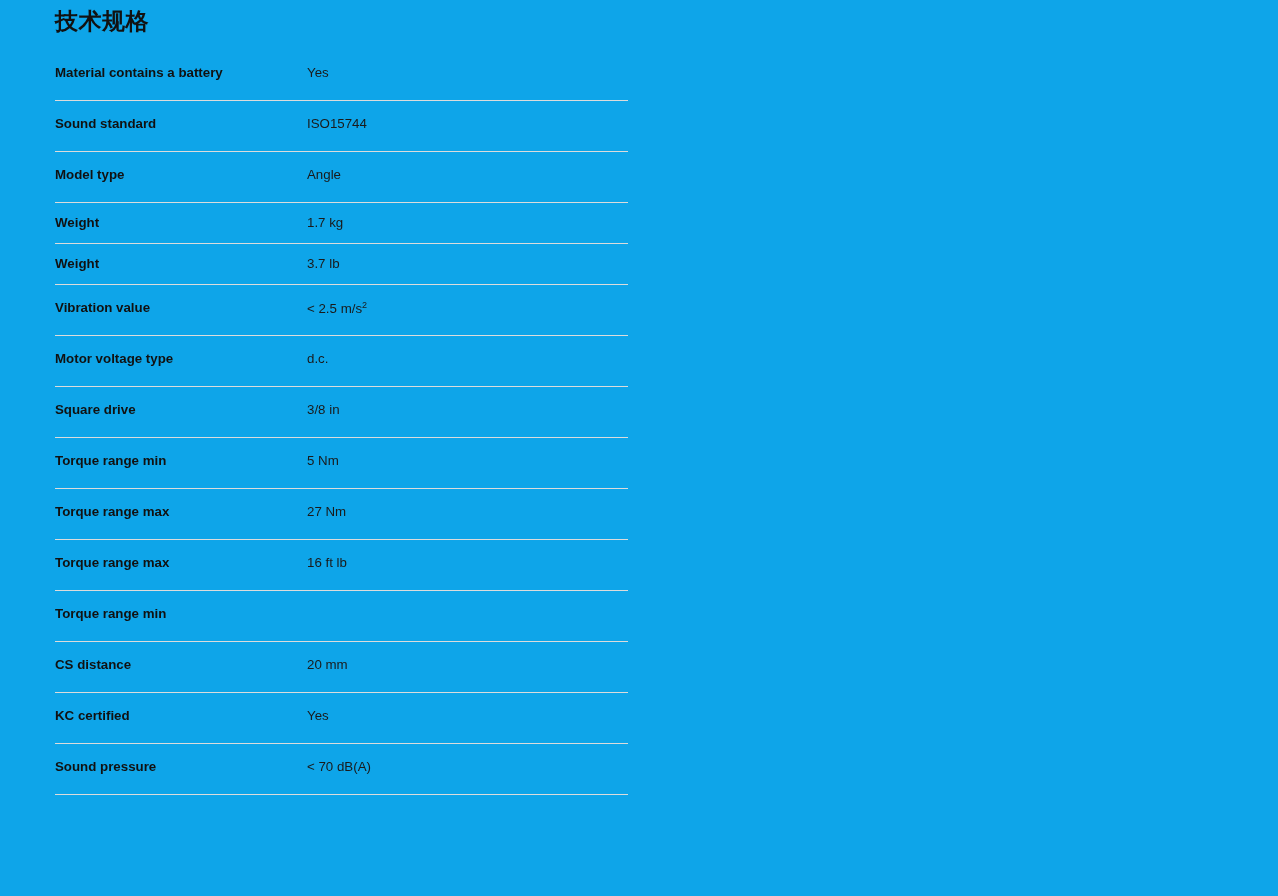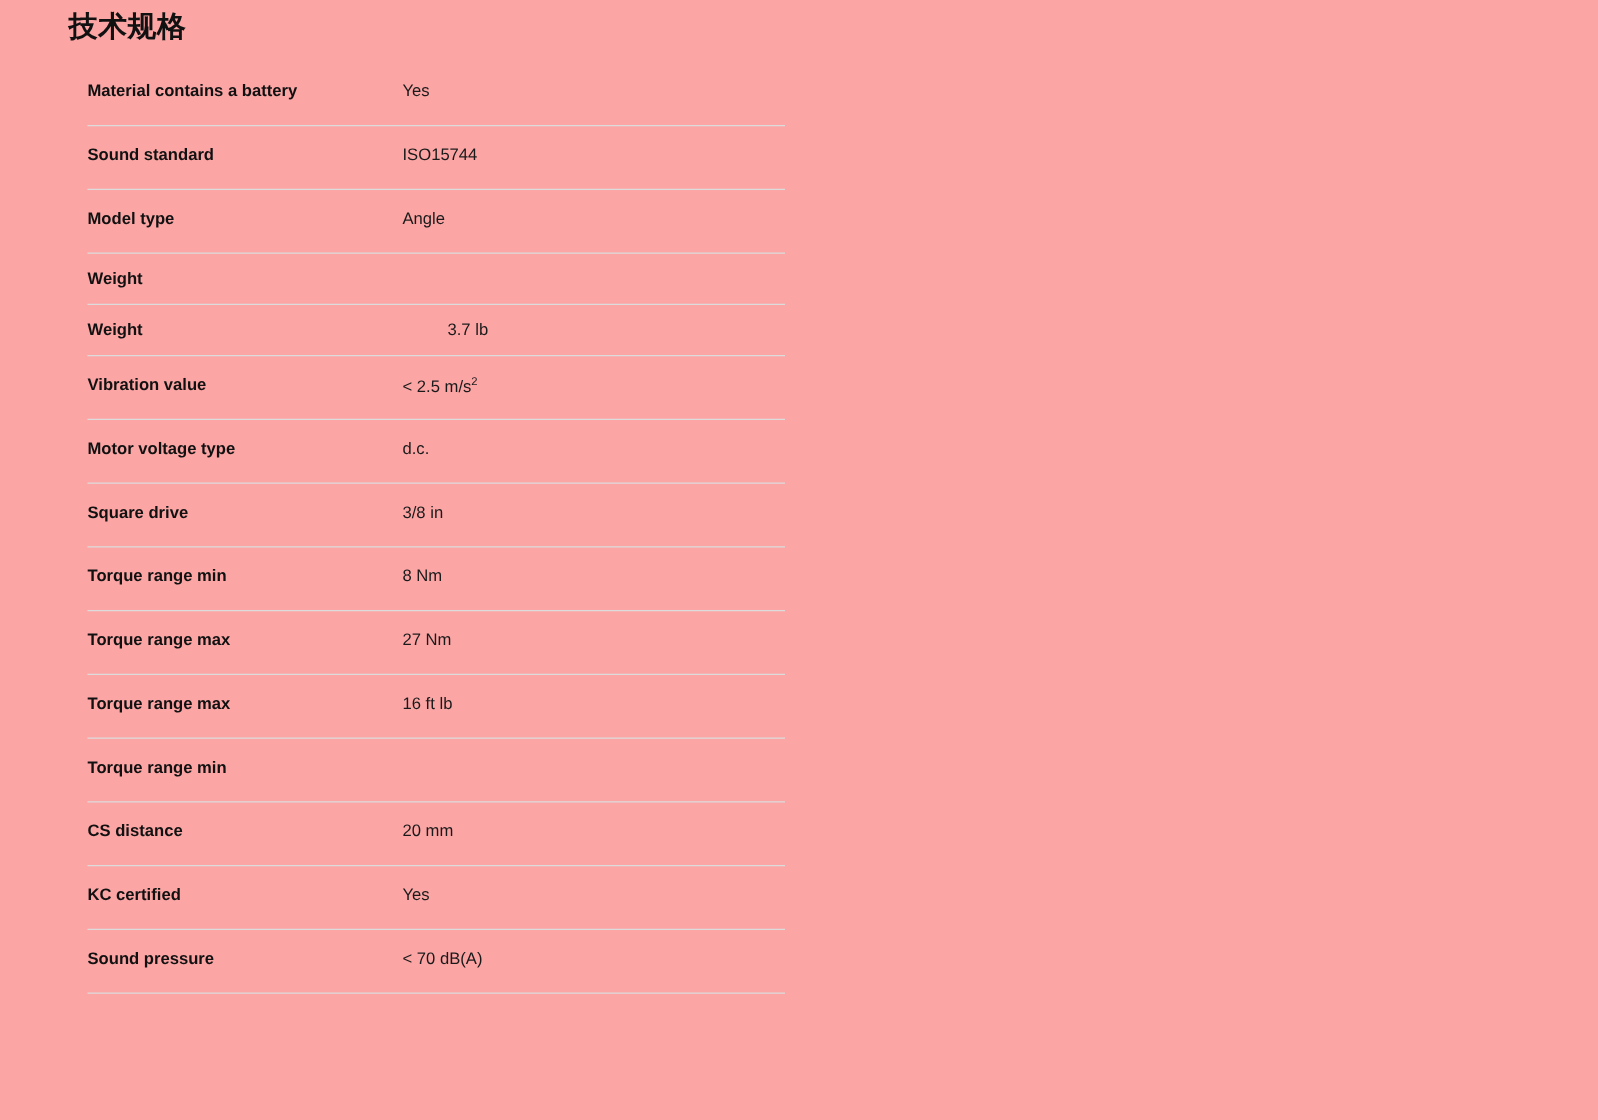--- a/index.html
+++ b/index.html
@@ -6,21 +6,21 @@
   html, body {
     margin: 0;
     padding: 0;
     background: #ffffff;
     font-family: "Liberation Sans", sans-serif;
   }
   #page {
     position: relative;
     width: 1278px;
     height: 896px;
-    background: #fca5a5;
+    background: #0ea5e9;
     overflow: hidden;
   }
   .page-title {
     position: absolute;
     left: 55px;
     top: 6px;
     font-size: 23px;
     font-weight: bold;
     color: #111111;
     letter-spacing: 0.5px;
@@ -41,26 +41,24 @@
   .spec-col.right { padding-left: 646px; }
   .spec-col.right { width: 639px; padding-left: 0; }
   .spec-col.left .inner { width: 573px; }
 
   .spec-row {
     display: flex;
     align-items: flex-start;
     border-bottom: 1px solid #dcdcdc;
     min-height: 51px;
     padding: 14px 0 10px 0;
-    margin-left: 15px;
   }
   .spec-row.tight {
     min-height: 41px;
     padding: 11px 0 8px 0;
-    gap: 36px;
   }
   .spec-label {
     width: 252px;
     flex: 0 0 252px;
     font-size: 13.3px;
     font-weight: bold;
     color: #111111;
     line-height: 1.35;
     padding-right: 8px;
   }
@@ -94,40 +92,41 @@
         <div class="spec-row">
           <div class="spec-label">Sound standard</div>
           <div class="spec-value">ISO15744</div>
         </div>
         <div class="spec-row">
           <div class="spec-label">Model type</div>
           <div class="spec-value">Angle</div>
         </div>
         <div class="spec-row tight">
           <div class="spec-label">Weight</div>
+          <div class="spec-value">1.7 kg</div>
         </div>
         <div class="spec-row tight">
           <div class="spec-label">Weight</div>
           <div class="spec-value">3.7 lb</div>
         </div>
         <div class="spec-row">
           <div class="spec-label">Vibration value</div>
           <div class="spec-value">&lt; 2.5 m/s<sup>2</sup></div>
         </div>
         <div class="spec-row">
           <div class="spec-label">Motor voltage type</div>
           <div class="spec-value">d.c.</div>
         </div>
         <div class="spec-row">
           <div class="spec-label">Square drive</div>
           <div class="spec-value">3/8 in</div>
         </div>
         <div class="spec-row">
           <div class="spec-label">Torque range min</div>
-          <div class="spec-value">8 Nm</div>
+          <div class="spec-value">5 Nm</div>
         </div>
         <div class="spec-row">
           <div class="spec-label">Torque range max</div>
           <div class="spec-value">27 Nm</div>
         </div>
         <div class="spec-row">
           <div class="spec-label">Torque range max</div>
           <div class="spec-value">16 ft lb</div>
         </div>
         <div class="spec-row">

